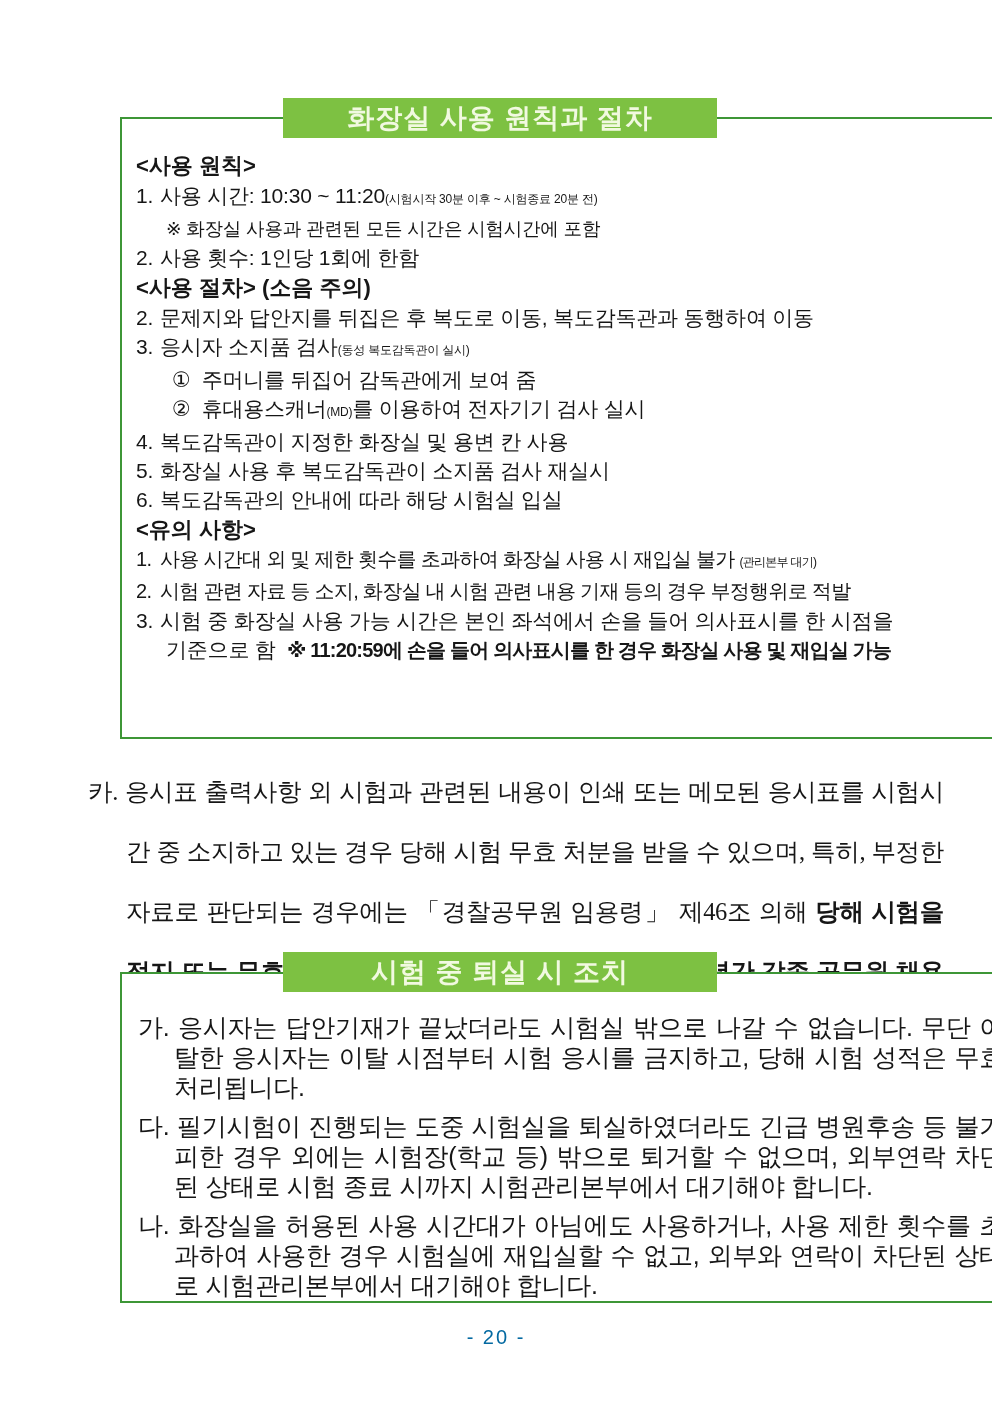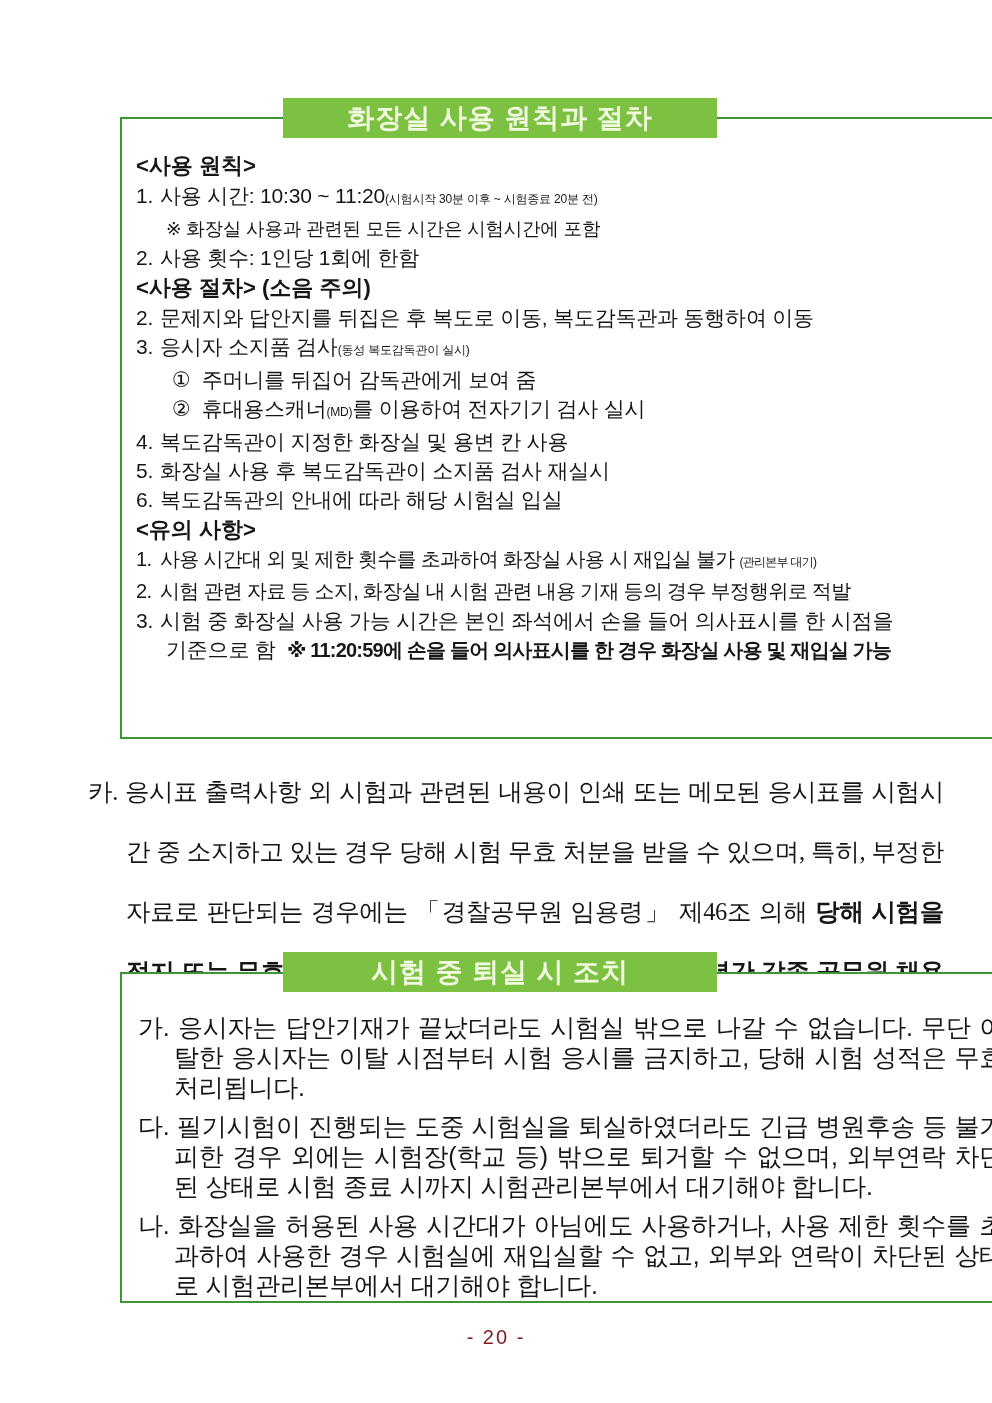--- a/index.html
+++ b/index.html
@@ -48,21 +48,21 @@
     padding-left:38px;text-indent:-38px;letter-spacing:-0.3px;
     z-index:1;
   }
   #box2 .item{
     font-size:25px;line-height:30px;text-align:justify;
     padding-left:36px;text-indent:-36px;margin-bottom:9px;
     letter-spacing:-0.2px;
   }
   #footer{
     position:absolute;left:0;top:1326px;width:100%;
-    text-align:center;font-size:20px;letter-spacing:2px;color:#7f1d1d;
+    text-align:center;font-size:20px;letter-spacing:2px;color:#0369a1;
   }
 </style>
 </head>
 <body>
 
 <div class="section-header" id="header1">
   <span>화장실 사용 원칙과 절차</span>
 </div>
 
 <div class="green-box" id="box1">

